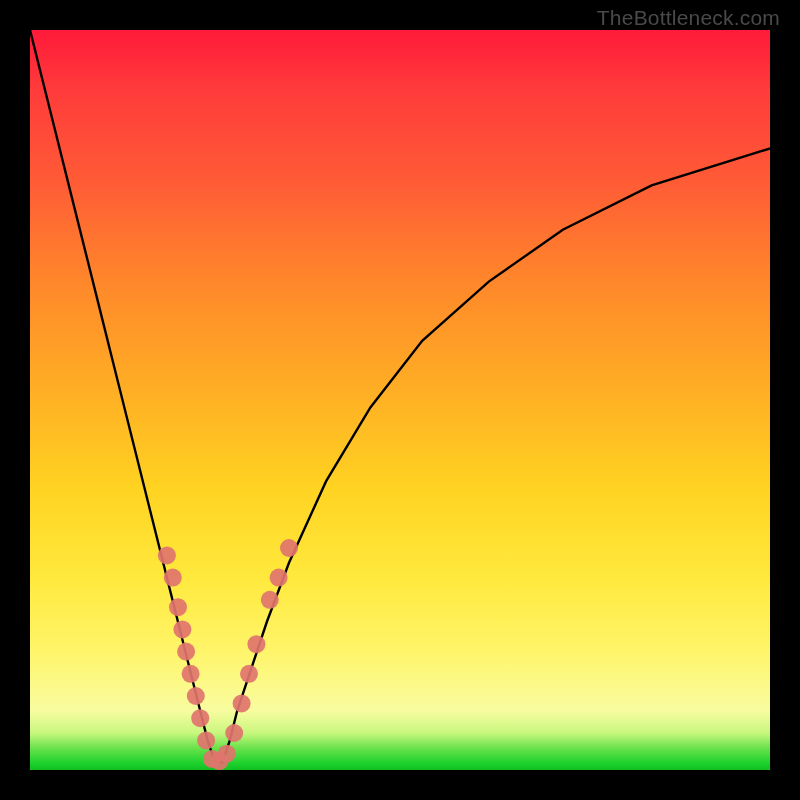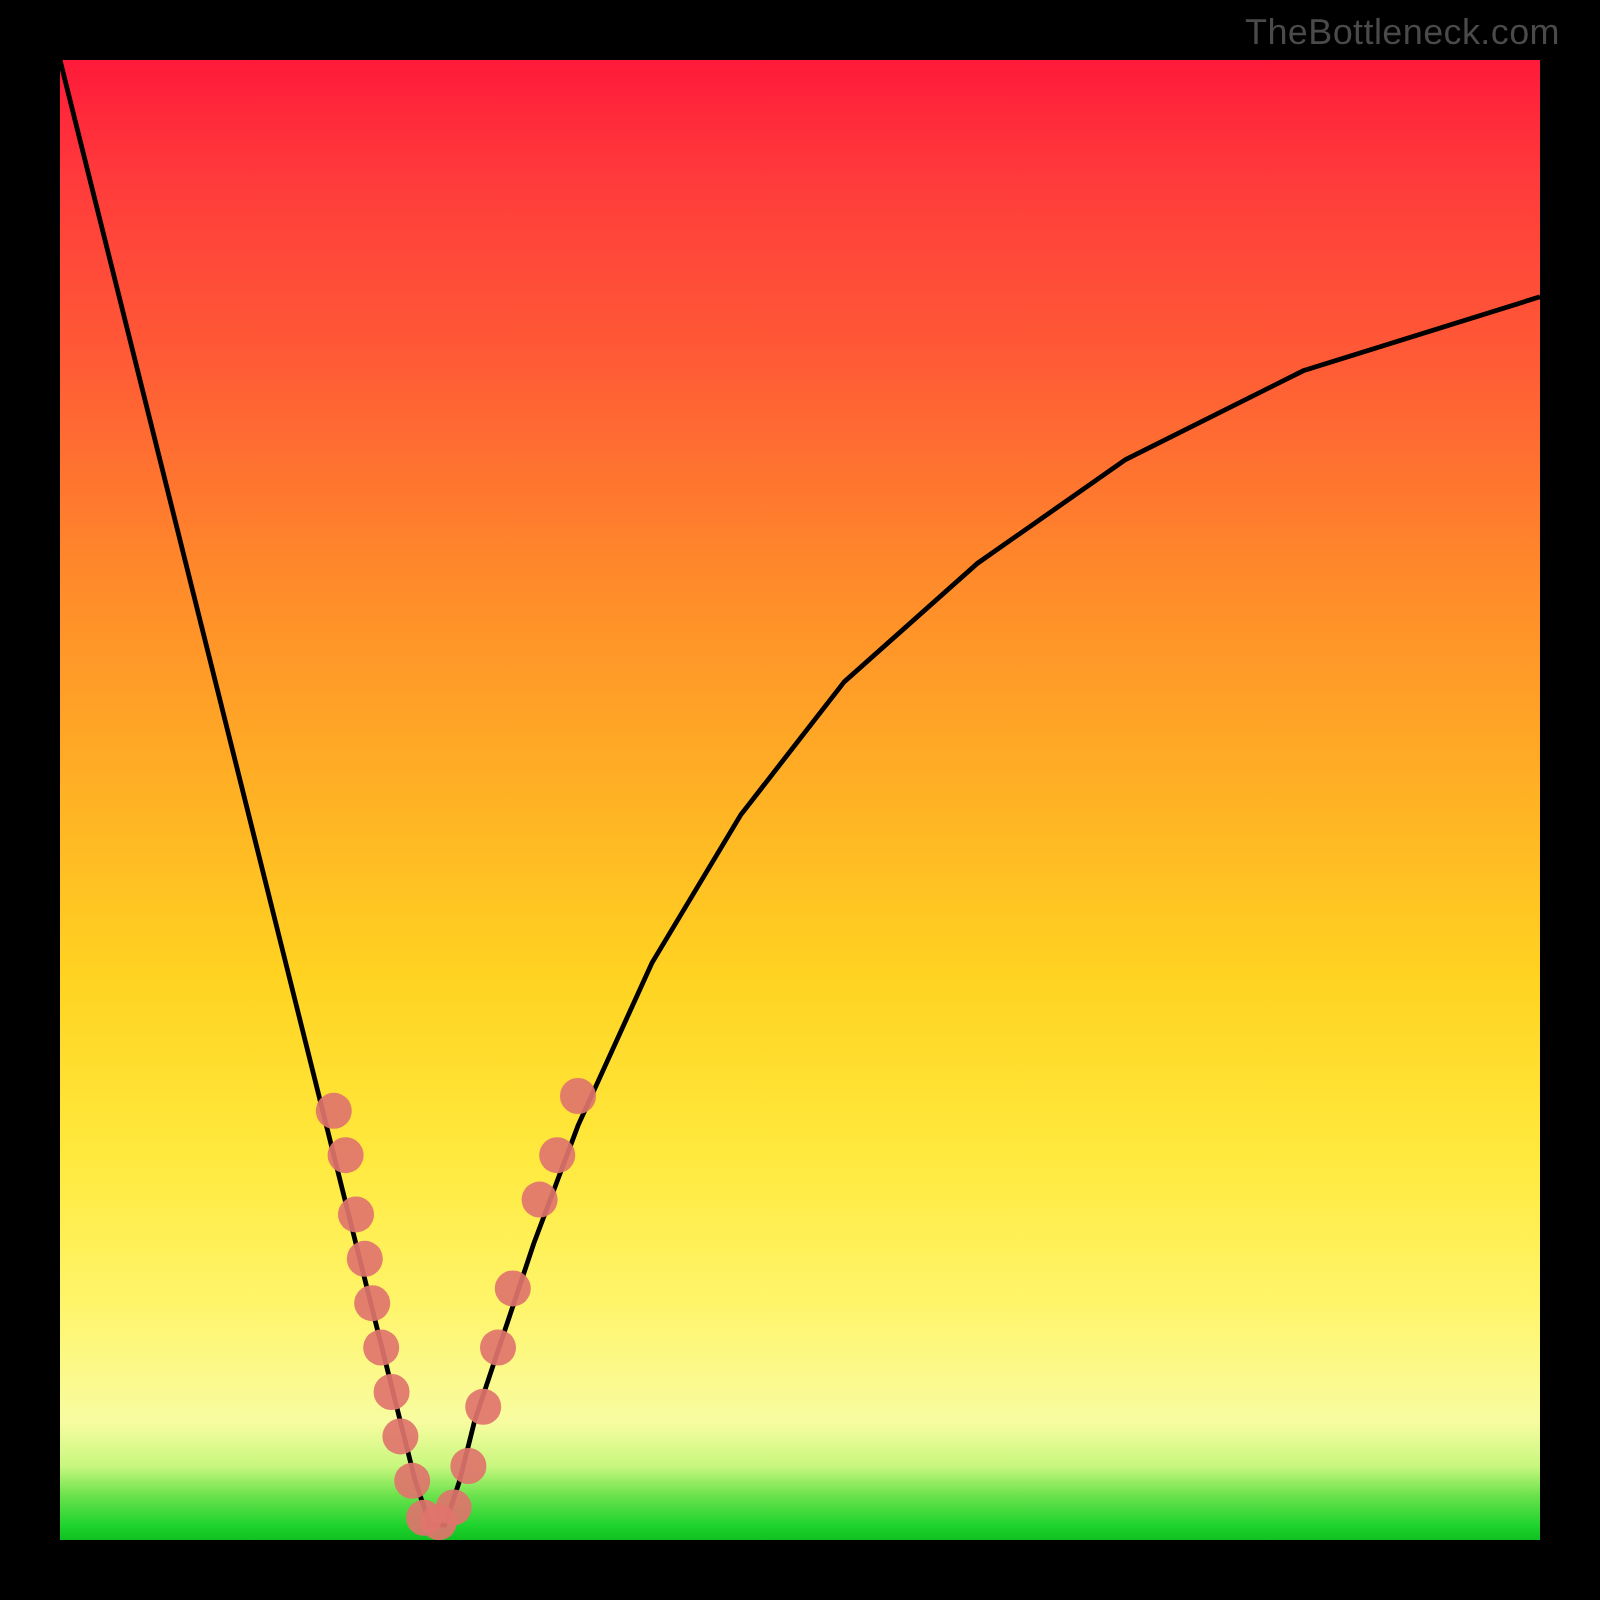--- a/index.html
+++ b/index.html
@@ -41,21 +41,21 @@
       #6be24c 97%,
       #1fd32e 99%,
       #10c020 100%
     );
   }
   .watermark {
     position: absolute;
     top: 6px;
     right: 20px;
     color: #4a4a4a;
-    font-size: 18px;
+    font-size: 21px;
     font-weight: 400;
     letter-spacing: 0.2px;
   }
   svg.curve {
     position: absolute;
     top: 0;
     left: 0;
   }
   .dot {
     fill: #e0746d;

